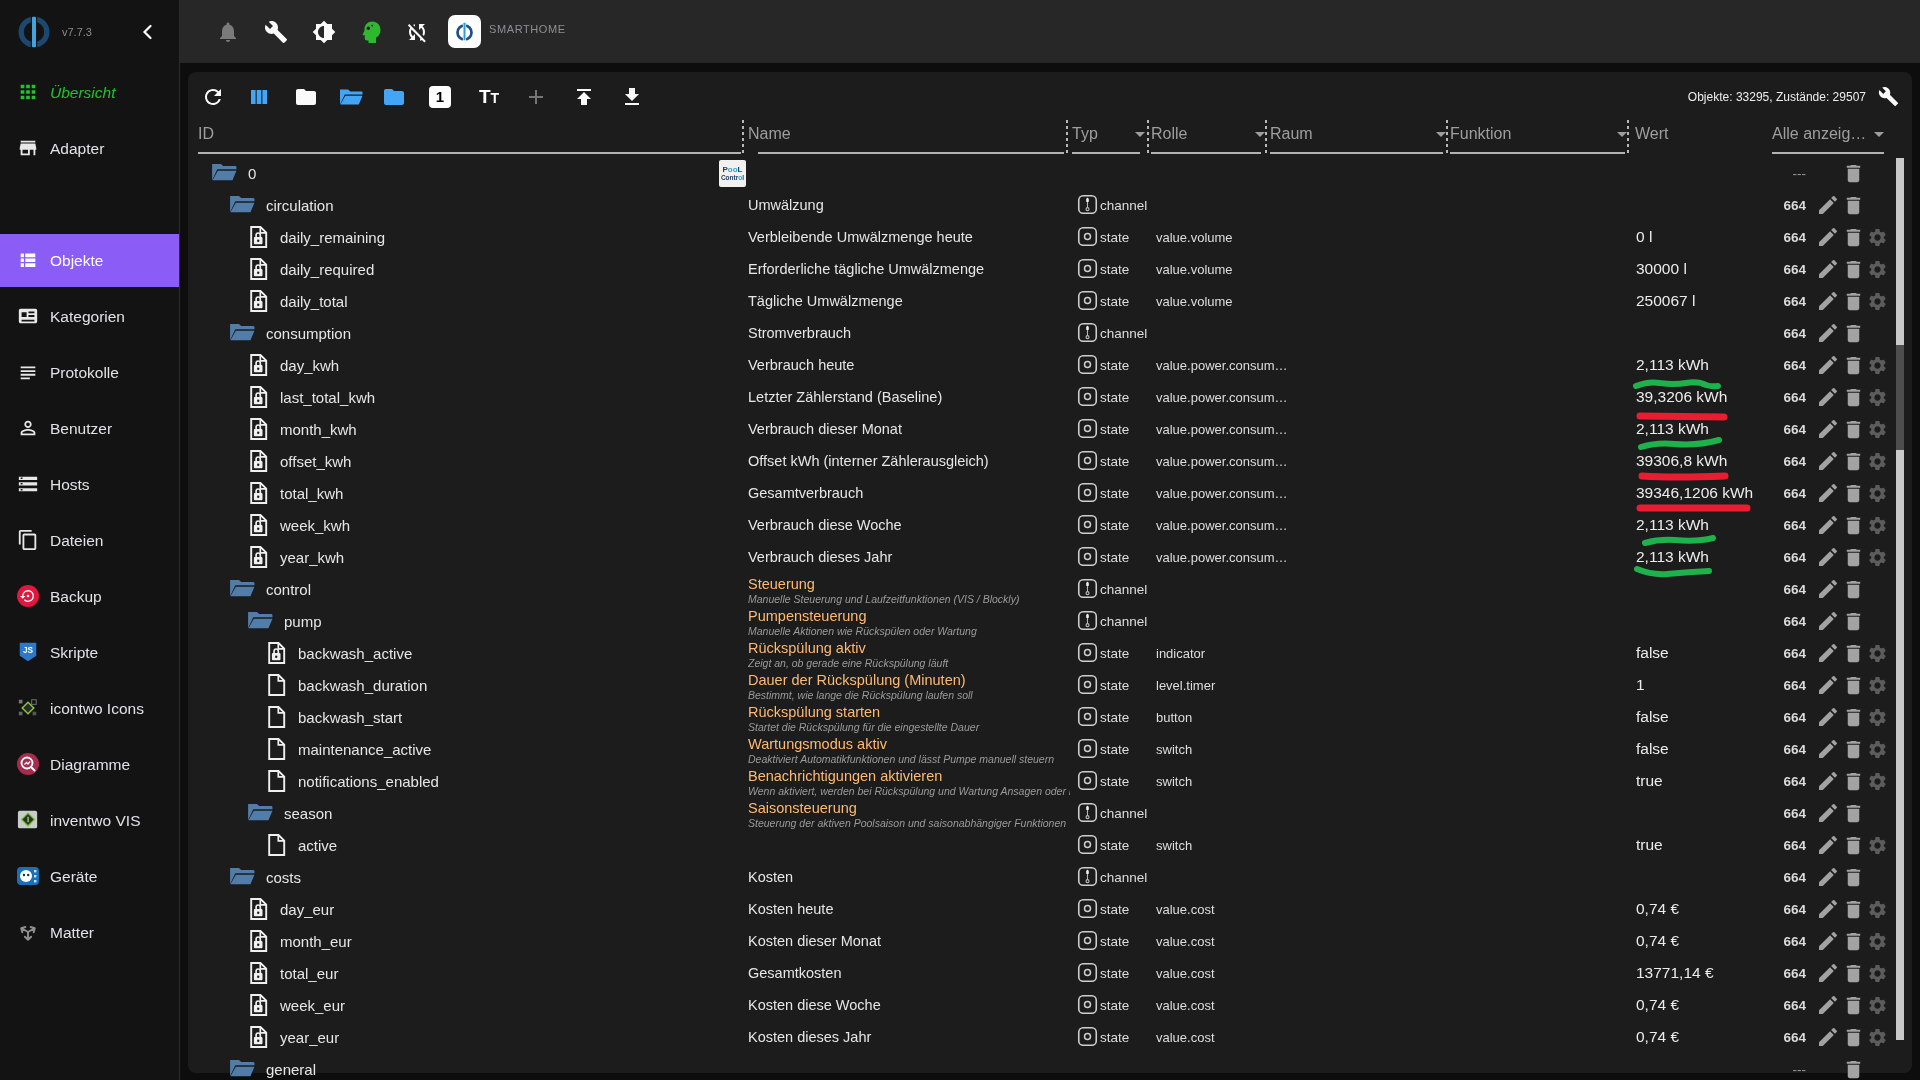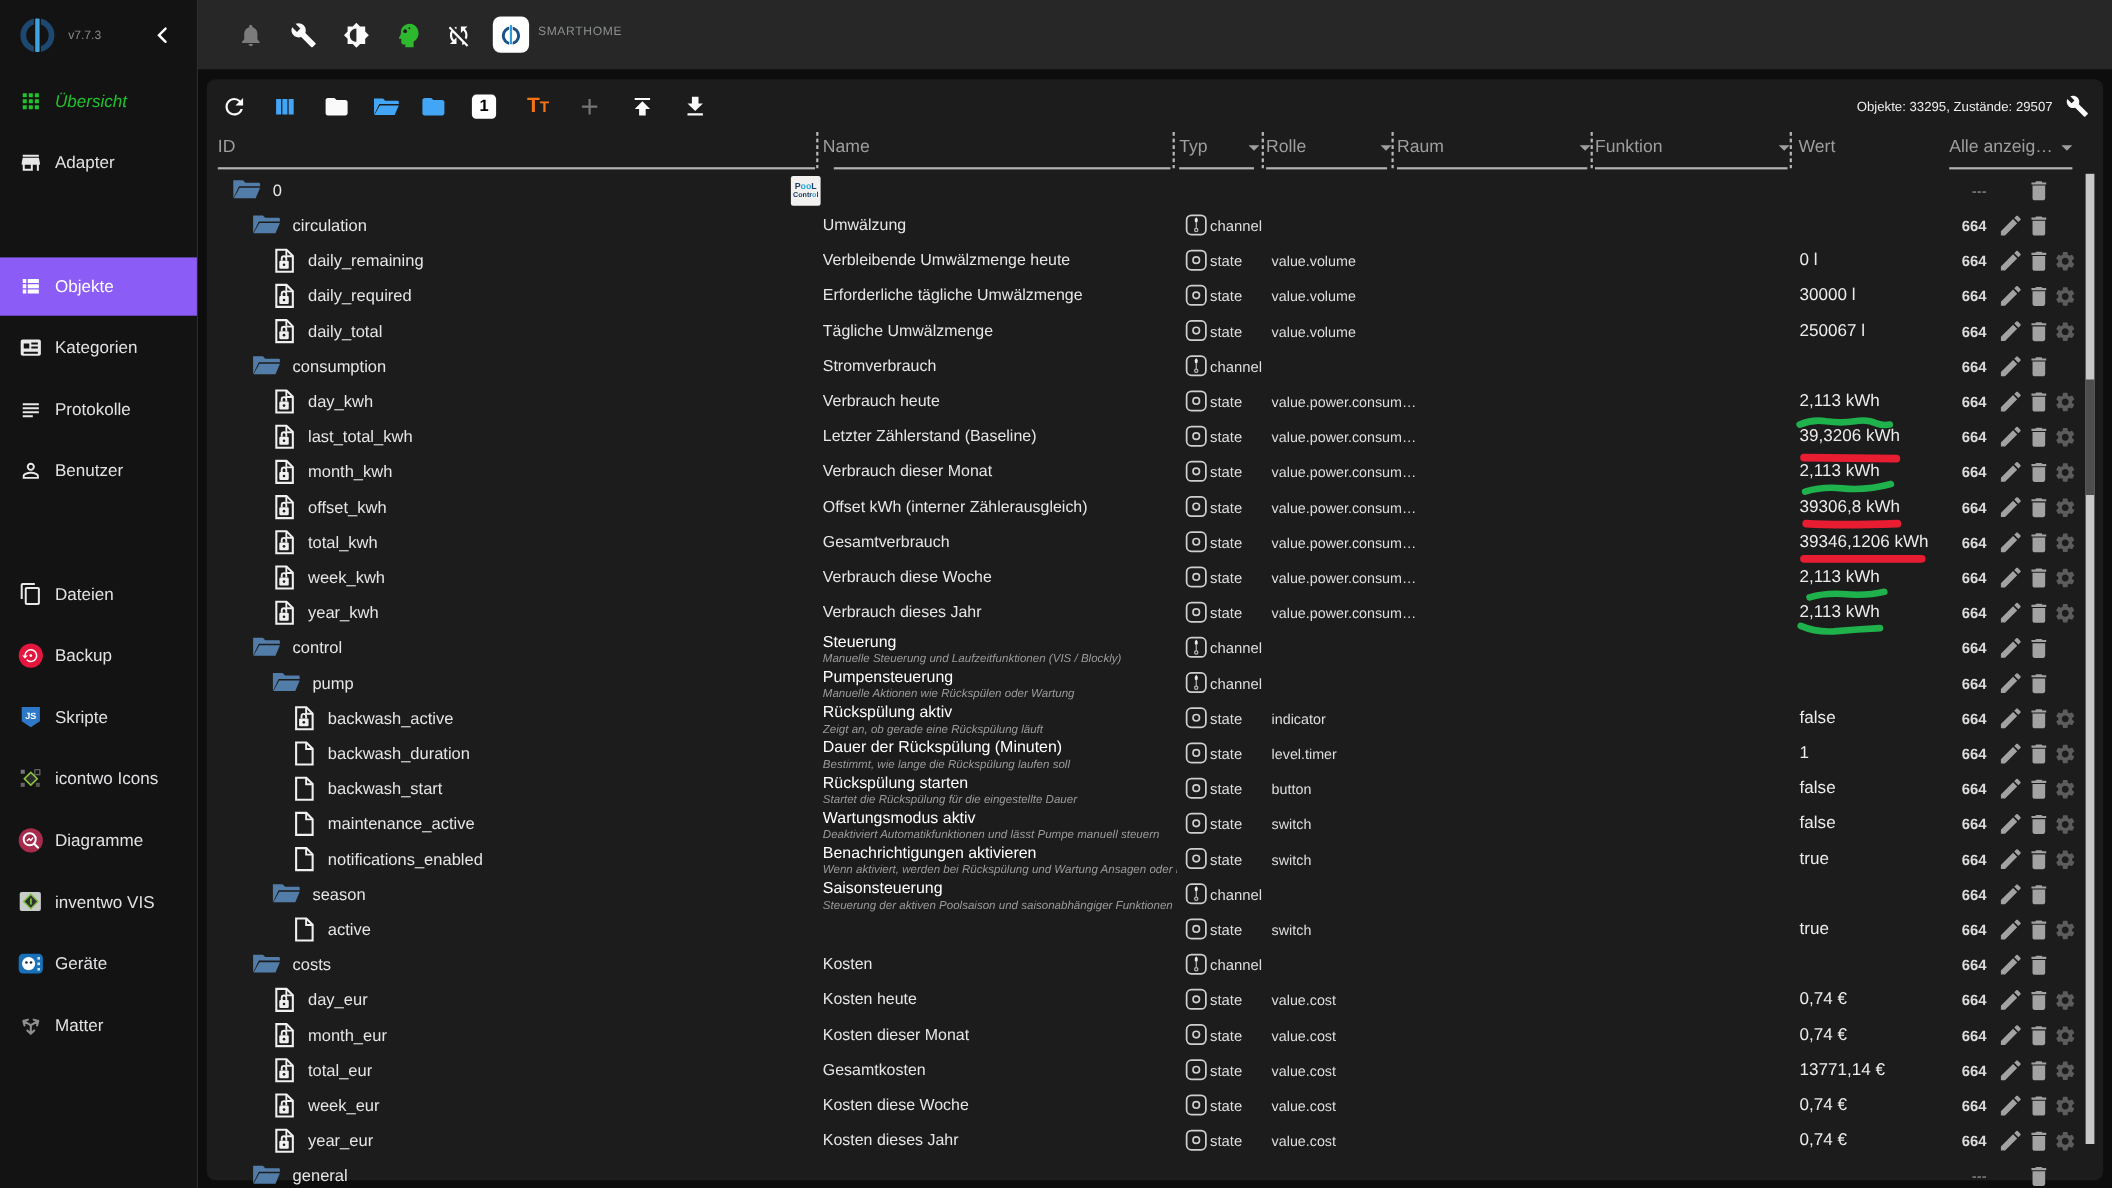--- a/index.html
+++ b/index.html
@@ -7,21 +7,21 @@
 .abs{position:absolute}
 #sidebar{position:absolute;left:0;top:0;width:180px;height:1080px;background:#131314;border-right:1px solid #2c2c2c}
 #topbar{position:absolute;left:180px;top:0;width:1740px;height:63px;background:#272727}
 #panel{position:absolute;left:188px;top:72px;width:1724px;height:1001px;background:#1c1c1c;border-radius:8px}
 .mi{position:absolute;left:0;width:100%;height:53px;display:flex;align-items:center}
 .mi .lbl{position:absolute;left:50px;font-size:15.5px;color:#e2e2e4}
 .row{position:absolute;left:0;width:100%;height:32px}
 .idtxt{position:absolute;font-size:15px;color:#e6e6e6;white-space:nowrap}
 .nm{position:absolute;left:560px;width:322px;font-size:14.5px;color:#e6e6e6;white-space:nowrap;overflow:hidden}
 .nm2{position:absolute;left:560px;width:322px;overflow:hidden;white-space:nowrap}
-.nm2 .t{font-size:14.5px;color:#ffffff;display:block;line-height:15px;margin-top:3px}
+.nm2 .t{font-size:14.5px;color:#fdba74;display:block;line-height:15px;margin-top:3px}
 .nm2 .s{font-size:10.5px;font-style:italic;color:#9b9b9b;display:block;line-height:12px;margin-top:1px}
 .typt{position:absolute;left:912px;font-size:13.5px;color:#dedede}
 .rol{position:absolute;left:968px;font-size:13px;color:#dedede;white-space:nowrap}
 .val{position:absolute;left:1448px;font-size:15.5px;color:#ececec;white-space:nowrap}
 .q{position:absolute;left:1570px;width:48px;text-align:right;font-size:13.5px;font-weight:700;color:#dcdcdc}
 .hdrlbl{position:absolute;font-size:16px;color:#9e9e9e}
 .hline{position:absolute;height:1.5px;background:#b2b2b2;top:80px}
 .dsep{position:absolute;top:48px;width:2px;height:33px;background-image:linear-gradient(#b8b8b8 55%,transparent 45%);background-size:2px 6px}
 .dar{position:absolute;width:0;height:0;border-left:5px solid transparent;border-right:5px solid transparent;border-top:5px solid #9e9e9e;top:60px}
 
@@ -65,20 +65,26 @@
         <path d="M4 6h16v2H4zM4 10h16v2H4zM4 14h16v2H4zM4 18h10v2H4z" fill="#e8e8e8"></path>
       </svg>
       <div class="lbl" style="">Protokolle</div>
     </div>
 <div class="mi" style="top:402px;">
       <svg style="position:absolute;left:17px;top:15px;" width="22" height="22" viewBox="0 0 24 24">
         <path d="M12 5.9a2.1 2.1 0 1 1 0 4.2 2.1 2.1 0 0 1 0-4.2m0 9c2.97 0 6.1 1.46 6.1 2.1v1.1H5.9V17c0-.64 3.13-2.1 6.1-2.1M12 4C9.79 4 8 5.79 8 8s1.79 4 4 4 4-1.79 4-4-1.79-4-4-4zm0 9c-2.67 0-8 1.34-8 4v3h16v-3c0-2.66-5.33-4-8-4z" fill="#e8e8e8"></path>
       </svg>
       <div class="lbl" style="">Benutzer</div>
     </div>
+<div class="mi" style="top:458px;">
+      <svg style="position:absolute;left:17px;top:15px;" width="22" height="22" viewBox="0 0 24 24">
+        <path d="M2 13.5h20V10H2v3.5zm2-2.6h2v1.7H4v-1.7zM2 4v3.5h20V4H2zm4 2.6H4V4.9h2v1.7zM2 20h20v-3.5H2V20zm2-2.6h2v1.7H4v-1.7z" fill="#e8e8e8"></path>
+      </svg>
+      <div class="lbl" style="">Hosts</div>
+    </div>
 <div class="mi" style="top:514px;">
       <svg style="position:absolute;left:17px;top:15px;" width="22" height="22" viewBox="0 0 24 24">
         <path d="M16 1H4c-1.1 0-2 .9-2 2v14h2V3h12V1zm3 4H8c-1.1 0-2 .9-2 2v14c0 1.1.9 2 2 2h11c1.1 0 2-.9 2-2V7c0-1.1-.9-2-2-2zm0 16H8V7h11v14z" fill="#e8e8e8"></path>
       </svg>
       <div class="lbl" style="">Dateien</div>
     </div>
 <div class="mi" style="top:570px;">
       <svg style="position:absolute;left:16px;top:14px;" width="24" height="24" viewBox="0 0 24 24">
         <circle cx="12" cy="12" r="11" fill="#e3173e"></circle>
         <g transform="translate(4.1,4.1) scale(0.66)">
@@ -183,21 +189,21 @@
       <path d="M10 4H4c-1.1 0-2 .9-2 2v12c0 1.1.9 2 2 2h16c1.1 0 2-.9 2-2V8c0-1.1-.9-2-2-2h-8l-2-2z" fill="#fafafa"></path>
     </svg>
 <svg style="position:absolute;left:151px;top:13px;" width="24" height="24" viewBox="0 0 24 24">
       <path d="M1 19.5V4.5h8.2l2 2h11.3a1 1 0 0 1 1 1v2H5.8z" fill="#42a5f5"></path>
       <path d="M6.3 10.8h17.2l-3.7 8.7H1.4z" fill="#42a5f5"></path>
     </svg>
 <svg style="position:absolute;left:194px;top:13px;" width="24" height="24" viewBox="0 0 24 24">
       <path d="M10 4H4c-1.1 0-2 .9-2 2v12c0 1.1.9 2 2 2h16c1.1 0 2-.9 2-2V8c0-1.1-.9-2-2-2h-8l-2-2z" fill="#42a5f5"></path>
     </svg>
 <div class="abs" style="left:241px;top:14px;width:22px;height:22px;background:#fff;border-radius:4px;color:#000;font-size:15px;font-weight:700;text-align:center;line-height:22px">1</div>
-<div class="abs" style="left:291px;top:14px;color:#f97316;font-weight:700;font-size:19px">T<span style="font-size:14px">T</span></div>
+<div class="abs" style="left:291px;top:14px;color:#ffffff;font-weight:700;font-size:19px">T<span style="font-size:14px">T</span></div>
 <svg style="position:absolute;left:336px;top:13px;" width="24" height="24" viewBox="0 0 24 24">
       <path d="M19 13h-6v6h-2v-6H5v-2h6V5h2v6h6v2z" fill="#757575"></path>
     </svg>
 <svg style="position:absolute;left:384px;top:13px;" width="24" height="24" viewBox="0 0 24 24">
       <path d="M5 4v2h14V4H5zm0 10h4v6h6v-6h4l-7-7-7 7z" fill="#fafafa"></path>
     </svg>
 <svg style="position:absolute;left:432px;top:13px;" width="24" height="24" viewBox="0 0 24 24">
       <path d="M19 9h-4V3H9v6H5l7 7 7-7zM5 18v2h14v-2H5z" fill="#fafafa"></path>
     </svg>
 <div class="abs" style="right:46px;top:18px;font-size:12px;color:#ededed">Objekte: 33295, Zustände: 29507</div>

